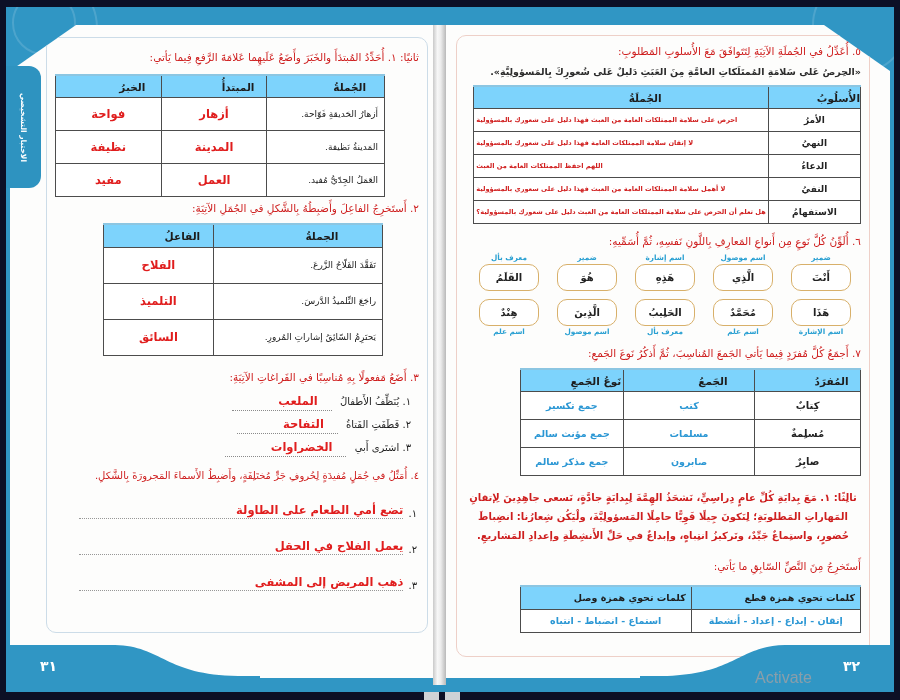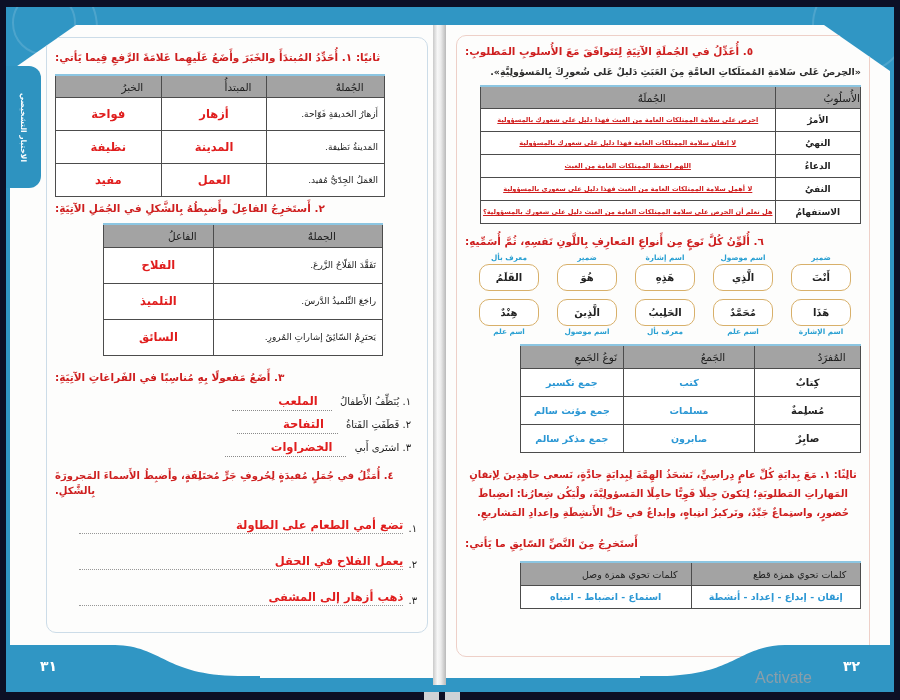--- a/index.html
+++ b/index.html
@@ -27,49 +27,49 @@
   .pn-right { right:30px; }
 
   .side-tab { position:absolute; left:6px; top:66px; width:35px; height:122px; background:#2e93c0;
               border-radius:0 12px 12px 0; z-index:4; display:flex; align-items:center; justify-content:center; }
   .side-tab span { writing-mode:vertical-rl; color:#fff; font-size:7.5px; font-weight:bold; letter-spacing:1px; }
 
   .card { position:absolute; border-radius:10px; direction:rtl; }
   .card-left  { left:36px; top:12px; right:6px;  bottom:52px; border:1.6px solid #ccdce8; padding:4px 8px 0 8px; }
   .card-right { left:10px; top:10px; right:20px; bottom:28px; border:1.6px solid #eed0c8; padding:2px 8px 0 8px; }
 
-  .h { font-size:10.5px; font-weight:bold; color:#ce1e1e; text-align:left; line-height:1.5; }
+  .h { font-size:10.5px; font-weight:normal; color:#ce1e1e; text-align:right; line-height:1.5; }
   .quote { font-size:9.5px; font-weight:600; color:#2b2b2b; text-align:right; margin-top:6px; }
 
   table { border-collapse:collapse; background:#fff; direction:rtl; }
   .tbl { border:1.5px solid #3c3c3c; }
-  .tbl th { background:#a3a3a3; border:1.2px solid #4c4c4c; border-top:2.5px solid #8cc6e2;
-            font-size:10.5px; font-weight:normal; color:#1d1d1d; height:23px;padding-left:48px; }
+  .tbl th { background:#7dd3fc; border:1.2px solid #4c4c4c; border-top:2.5px solid #8cc6e2;
+            font-size:10.5px; font-weight:bold; color:#1d1d1d; height:23px;padding-left:48px; }
   .tbl td { border:1.2px solid #4c4c4c; }
 
   .t1 { width:330px; margin:8px 34px 0 0; }
   .t1 td { height:33px; }
   .t2 { width:280px; margin:6px 36px 0 0; }
   .t2 td { height:36px; }
   td.sent { font-size:9px; color:#222; text-align:right; padding-right:6px; }
   td.ansr { font-size:11.5px; font-weight:bold; color:#e01d1d; text-align:center; }
 
   .q3item { margin:9px 8px 0 0; font-size:10px; color:#222; text-align:right; }
   .q3ans { color:#e01d1d; font-weight:bold; font-size:11.5px; border-bottom:1.5px dotted #8a8a8a;
            padding:0 14px 2px 46px; margin-right:5px; }
 
   .q4item { display:flex; direction:rtl; align-items:flex-end; margin:6px 2px 0 24px; height:30px; }
   .q4num { font-size:10px; color:#222; margin-left:5px; }
   .q4line { flex:1; border-bottom:1.6px dotted #979797; text-align:right; color:#e01d1d;
             font-weight:bold; font-size:11.5px; padding-bottom:1px; }
 
   .t5 { width:341px; margin:8px 0 0 0; }
   .t5 td.style { width:114px; font-size:9px; font-weight:700; color:#222; text-align:center; height:23px; }
-  .t5 td.rsent { font-size:6.6px; font-weight:bold; color:#d01d1d; text-align:center;
-                 white-space:nowrap; overflow:hidden; padding:0 2px;text-decoration:underline; }
+  .t5 td.rsent { font-size:6.6px; font-weight:bold; color:#d01d1d; text-align:left;
+                 white-space:nowrap; overflow:hidden; padding:0 2px; }
 
   .boxrow { display:flex; direction:rtl; justify-content:space-between; padding:0 10px 0 14px; margin-top:2px; }
   .boxcell { width:60px; text-align:center; }
   .pill { border:1.6px solid #d8b06a; border-radius:10px; background:#fff; height:27px; line-height:25px;
           text-align:center; font-weight:bold; font-size:10px; color:#222; }
   .boxlabel { color:#2aa0d2; font-size:7.3px; font-weight:bold; height:12px; line-height:12px; }
 
   .t7 { width:341px; margin:6px 0 0 0; }
   .t7 td { height:28px; text-align:center; }
   td.single { font-size:10px; font-weight:bold; color:#222; }
@@ -183,21 +183,21 @@
       <div class="q4item">
         <span class="q4num">١.</span>
         <div class="q4line">تضع أمي الطعام على الطاولة</div>
       </div>
       <div class="q4item">
         <span class="q4num">٢.</span>
         <div class="q4line">يعمل الفلاح في الحقل</div>
       </div>
       <div class="q4item">
         <span class="q4num">٣.</span>
-        <div class="q4line">ذهب أزهار إلى المشفى</div>
+        <div class="q4line">ذهب المريض إلى المشفى</div>
       </div>
     </div>
 
     <div class="bottom-strip"></div>
     <svg class="wave wave-left" width="250" height="40" viewBox="0 0 250 40" preserveAspectRatio="none">
       <path d="M0,0 L105,0 C152,1 155,30 228,31 L250,31 L250,40 L0,40 Z" fill="#3096c4"></path>
     </svg>
     <div class="page-num pn-left">٣١</div>
   </div>
 
@@ -281,20 +281,21 @@
         <div class="boxcell">
           <div class="pill">الَّذِينَ</div>
           <div class="boxlabel">اسم موصول</div>
         </div>
         <div class="boxcell">
           <div class="pill">هِنْدٌ</div>
           <div class="boxlabel">اسم علم</div>
         </div>
       </div>
 
+      <div class="h" style="margin-top:8px">٧. أَجمَعُ كُلَّ مُفرَدٍ فِيما يَأتي الجَمعَ المُناسِبَ، ثُمَّ أَذكُرُ نَوعَ الجَمعِ:</div>
 
       <table class="tbl t7">
         <colgroup>
             <col style="width:106px">
             <col style="width:132px">
             <col style="width:103px">
           </colgroup>
         <tbody>
             <tr>
           <th>المُفرَدُ</th>

